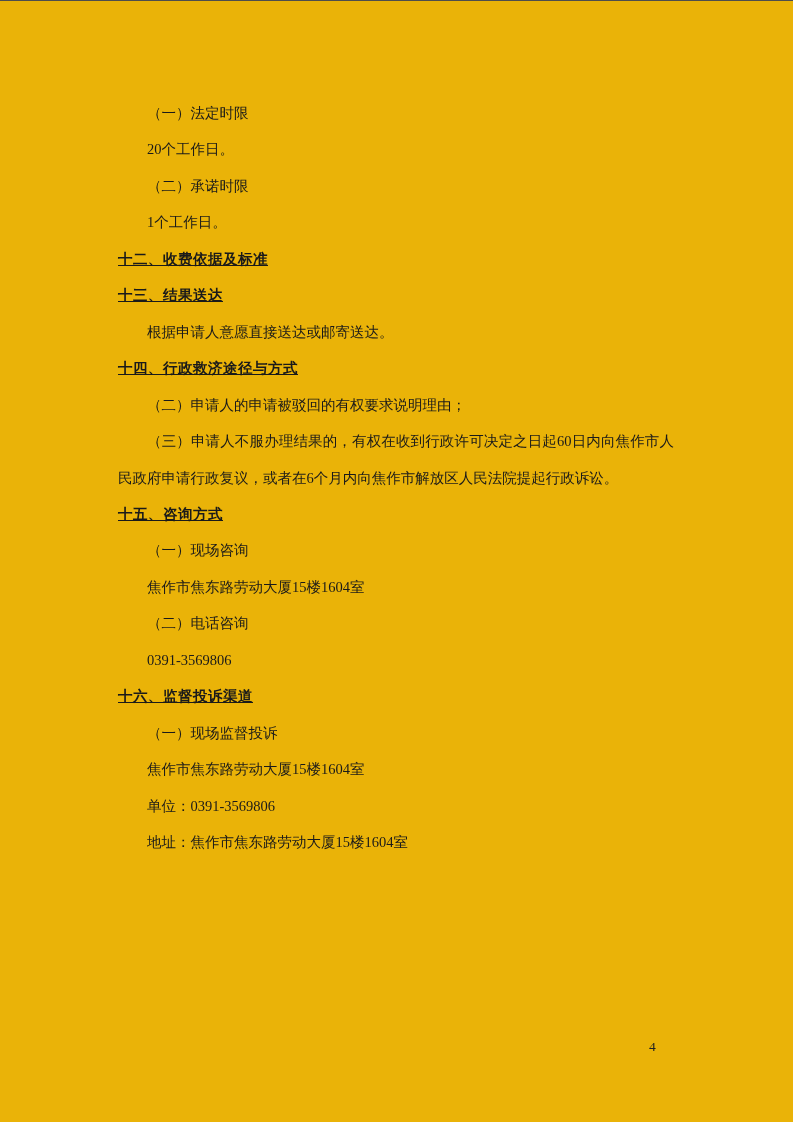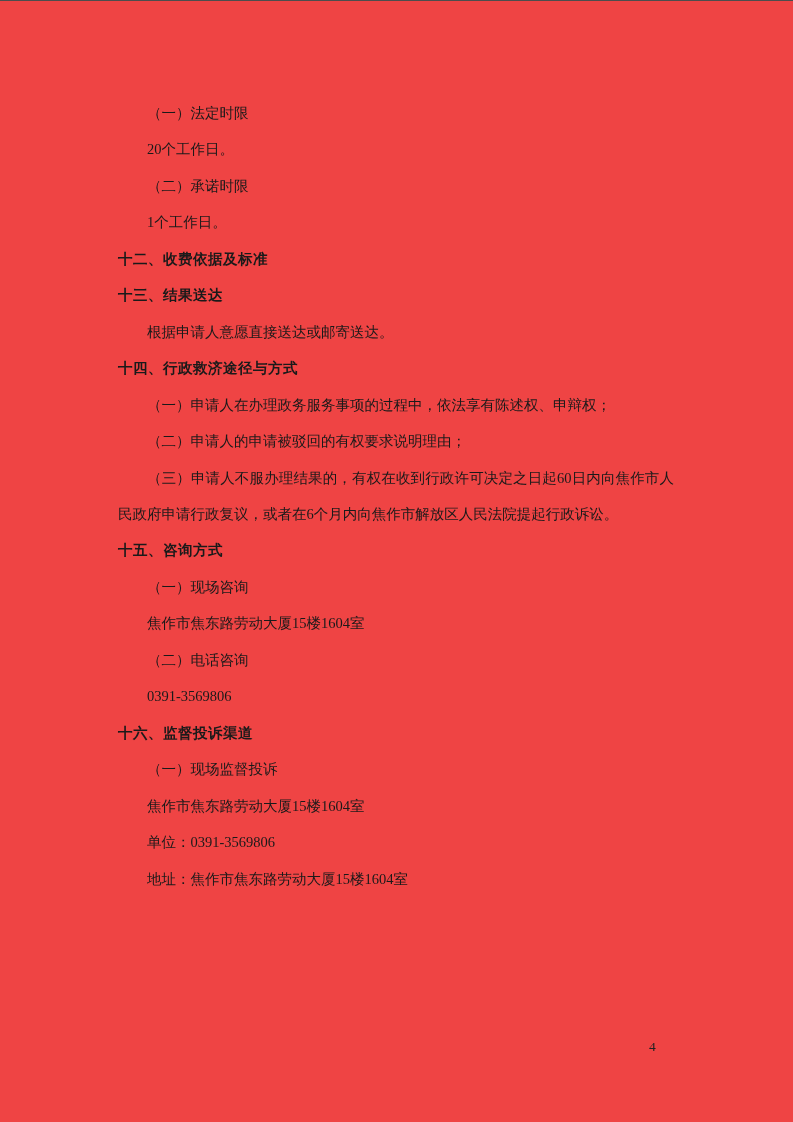--- a/index.html
+++ b/index.html
@@ -41,47 +41,47 @@
   p.body {
     font-family: "Liberation Serif", "DejaVu Serif", serif;
     text-indent: 2em;
   }
 
   p.heading {
     font-family: "Liberation Sans", "DejaVu Sans", sans-serif;
     font-weight: 700;
     text-indent: 0;
     letter-spacing: 0.5px;
+    text-decoration: underline;
   }
 
   .page-number {
     position: absolute;
     left: 649px;
     top: 1038px;
     font-family: "Liberation Serif", "DejaVu Serif", serif;
     font-size: 13.5px;
     line-height: 18px;
     color: #222222;
   }
 </style>
 </head>
 <body>
 
-<div class="page" style="background: #ef4444;">
+<div class="page" style="background: #eab308;">
   <div class="top-edge"></div>
   <div class="content" id="doc-content">
       <p class="body">（一）法定时限</p>
       <p class="body">20个工作日。</p>
       <p class="body">（二）承诺时限</p>
       <p class="body">1个工作日。</p>
       <p class="heading">十二、收费依据及标准</p>
       <p class="heading">十三、结果送达</p>
       <p class="body">根据申请人意愿直接送达或邮寄送达。</p>
       <p class="heading">十四、行政救济途径与方式</p>
-      <p class="body">（一）申请人在办理政务服务事项的过程中，依法享有陈述权、申辩权；</p>
       <p class="body">（二）申请人的申请被驳回的有权要求说明理由；</p>
       <p class="body">（三）申请人不服办理结果的，有权在收到行政许可决定之日起60日内向焦作市人民政府申请行政复议，或者在6个月内向焦作市解放区人民法院提起行政诉讼。</p>
       <p class="heading">十五、咨询方式</p>
       <p class="body">（一）现场咨询</p>
       <p class="body">焦作市焦东路劳动大厦15楼1604室</p>
       <p class="body">（二）电话咨询</p>
       <p class="body">0391-3569806</p>
       <p class="heading">十六、监督投诉渠道</p>
       <p class="body">（一）现场监督投诉</p>
       <p class="body">焦作市焦东路劳动大厦15楼1604室</p>

